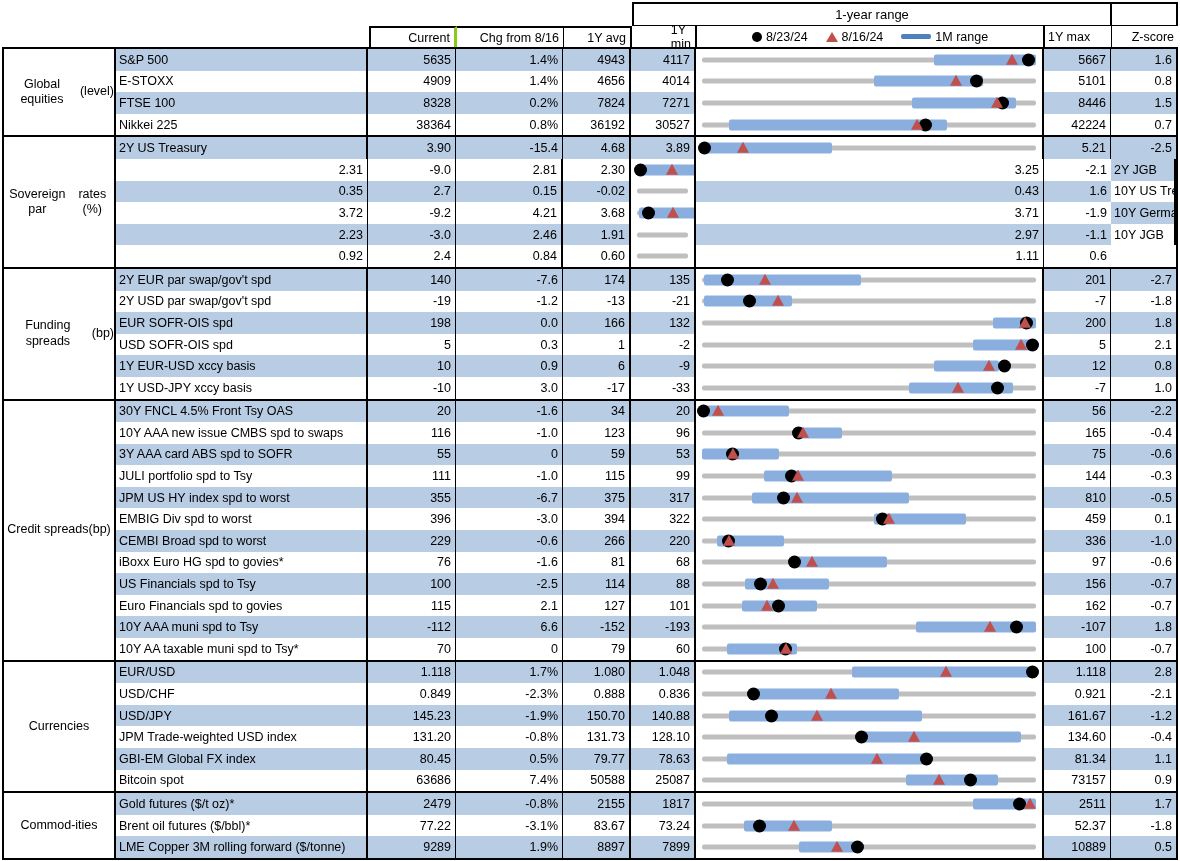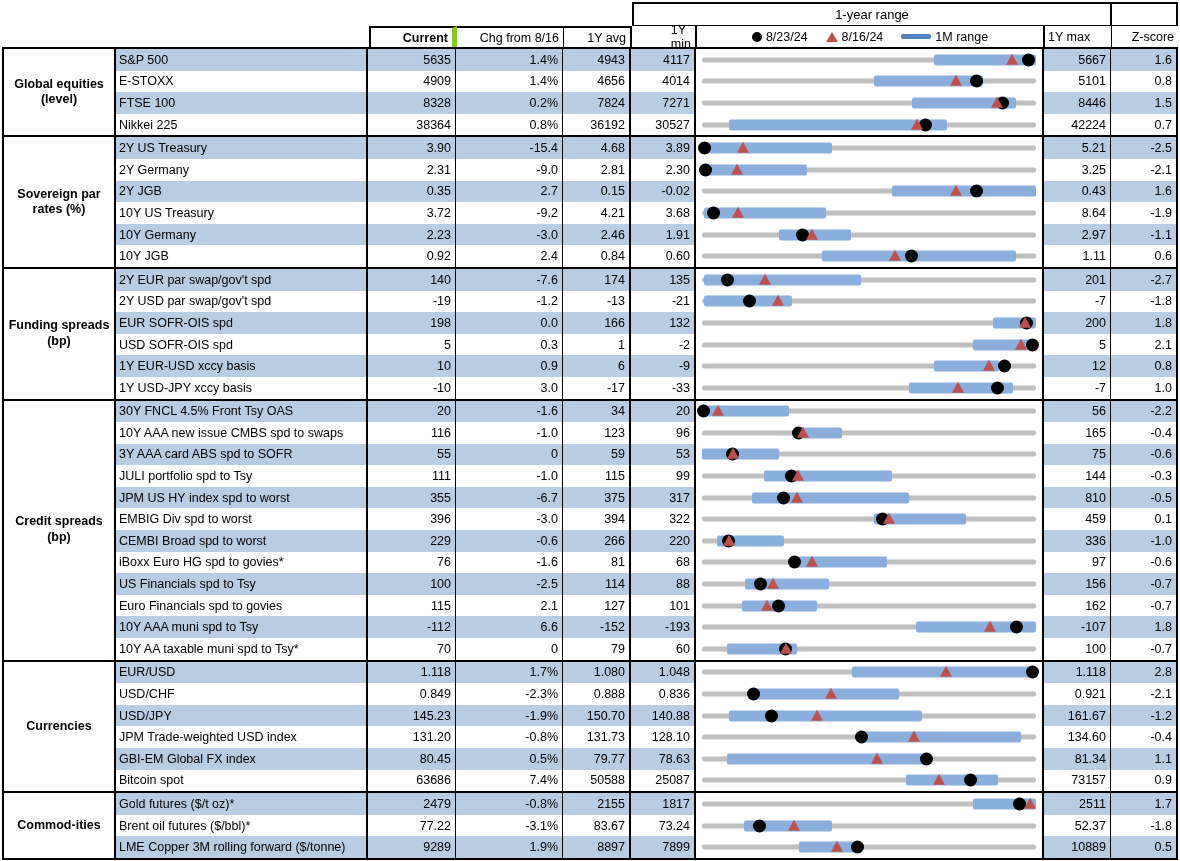--- a/index.html
+++ b/index.html
@@ -9,36 +9,36 @@
   .h1{display:flex;height:24px;}
   .h1 *{box-sizing:border-box;}
   .h1-spacer{width:630px;}
   .h1-range{width:480px;border:2px solid #000;border-bottom:1px solid #000;display:flex;align-items:center;justify-content:center;font-size:13px;}
   .h1-z{width:66px;border:2px solid #000;border-left:none;border-bottom:1px solid #000;}
   
   .h2{display:flex;height:21px;}
   .h2 *{box-sizing:border-box;}
   .h2 div{font-size:12.5px;display:flex;align-items:center;}
   .h2-spacer{width:367px;}
-  .h2-current{width:88px;border-left:2px solid #000;border-top:2px solid #000;border-right:5px solid #84cc16;justify-content:flex-end;padding-right:4px;font-weight:bold;}
+  .h2-current{width:88px;border-left:2px solid #000;border-top:2px solid #000;border-right:3px solid #84cc16;justify-content:flex-end;padding-right:4px;}
   .h2-chg{width:107px;border-top:2px solid #000;border-right:1px solid #000;justify-content:flex-end;padding-right:4px;}
   .h2-avg{width:68px;border-top:2px solid #000;border-right:2px solid #000;justify-content:flex-end;padding-right:4px;}
   .h2-min{width:65px;border-right:2px solid #000;justify-content:flex-end;padding-right:4px;padding-left:40px;}
   .h2-legend{width:348px;border-right:2px solid #000;justify-content:center;gap:18px;}
   .h2-max{width:67px;border-right:1px solid #000;justify-content:flex-start;padding-left:3px;}
   .h2-z{width:66px;justify-content:flex-end;padding-right:4px;}
   .legend-item{display:flex;align-items:center;gap:4px;font-size:12.5px;}
   .lg-dot{width:10px;height:10px;border-radius:50%;background:#000;}
   .lg-tri{width:0;height:0;border-left:6px solid transparent;border-right:6px solid transparent;border-bottom:10px solid #c0504d;}
   .lg-bar{width:30px;height:5px;background:#4f81bd;border-radius:2px;}
   
   #groups{border:2px solid #000;border-top:none;}
   .group{display:grid;grid-template-columns:112px 252px 88px 107px 68px 65px 348px 67px 65px;grid-auto-rows:21.6px;border-top:2px solid #000;}
   .group > div{box-sizing:border-box;overflow:hidden;}
-  .cat{grid-column:1;border-right:2px solid #000;display:flex;flex-direction:column;align-items:center;justify-content:center;font-weight:bold;font-size:12.5px;text-align:center;background:#fff;line-height:1.25;}
+  .cat{grid-column:1;border-right:2px solid #000;display:flex;align-items:center;justify-content:center;font-weight:normal;font-size:12.5px;text-align:center;background:#fff;line-height:1.25;}
   .c-label{border-right:2px solid #000;display:flex;align-items:center;padding-left:3px;font-size:12.5px;white-space:nowrap;}
   .c-num{display:flex;align-items:center;justify-content:flex-end;padding-right:4px;font-size:12.5px;white-space:nowrap;}
   .c-current,.c-chg{border-right:1px solid #000;}
   .c-avg{border-right:2px solid #000;}
   .c-min{border-right:2px solid #000;}
   .c-chart{border-right:2px solid #000;position:relative;background:#fff;}
   .c-max{border-right:1px solid #000;}
   .stripe{background:#b8cce4;}
   
   .track{position:absolute;left:6px;right:6px;top:50%;transform:translateY(-50%);height:5px;background:#bfbfbf;border-radius:2px;}
@@ -148,21 +148,20 @@
         <div class="c-num c-avg stripe">4.68</div>
         <div class="c-num c-min stripe">3.89</div>
         <div class="c-chart">
           <div class="track"></div>
           <div class="bar" style="left: 6px; width: 130.26px;"></div>
           <div class="dot" style="left: 2.172px;"></div>
           <div class="tri" style="left: 40.916px;"></div>
         </div>
         <div class="c-num c-max stripe">5.21</div>
         <div class="c-num c-z stripe">-2.5</div>
-        <div class="c-label">2Y Germany</div>
         <div class="c-num c-current">2.31</div>
         <div class="c-num c-chg">-9.0</div>
         <div class="c-num c-avg">2.81</div>
         <div class="c-num c-min">2.30</div>
         <div class="c-chart">
           <div class="track"></div>
           <div class="bar" style="left: 6px; width: 105.21px;"></div>
           <div class="dot" style="left: 3.174px;"></div>
           <div class="tri" style="left: 34.57px;"></div>
         </div>
@@ -185,21 +184,21 @@
         <div class="c-num c-current">3.72</div>
         <div class="c-num c-chg">-9.2</div>
         <div class="c-num c-avg">4.21</div>
         <div class="c-num c-min">3.68</div>
         <div class="c-chart">
           <div class="track"></div>
           <div class="bar" style="left: 7.67px; width: 121.91px;"></div>
           <div class="dot" style="left: 10.522px;"></div>
           <div class="tri" style="left: 35.572px;"></div>
         </div>
-        <div class="c-num c-max">8.64</div>
+        <div class="c-num c-max">3.71</div>
         <div class="c-num c-z">-1.9</div>
         <div class="c-label stripe">10Y Germany</div>
         <div class="c-num c-current stripe">2.23</div>
         <div class="c-num c-chg stripe">-3.0</div>
         <div class="c-num c-avg stripe">2.46</div>
         <div class="c-num c-min stripe">1.91</div>
         <div class="c-chart">
           <div class="track"></div>
           <div class="bar" style="left: 82.82px; width: 71.81px;"></div>
           <div class="dot" style="left: 100.368px;"></div>

